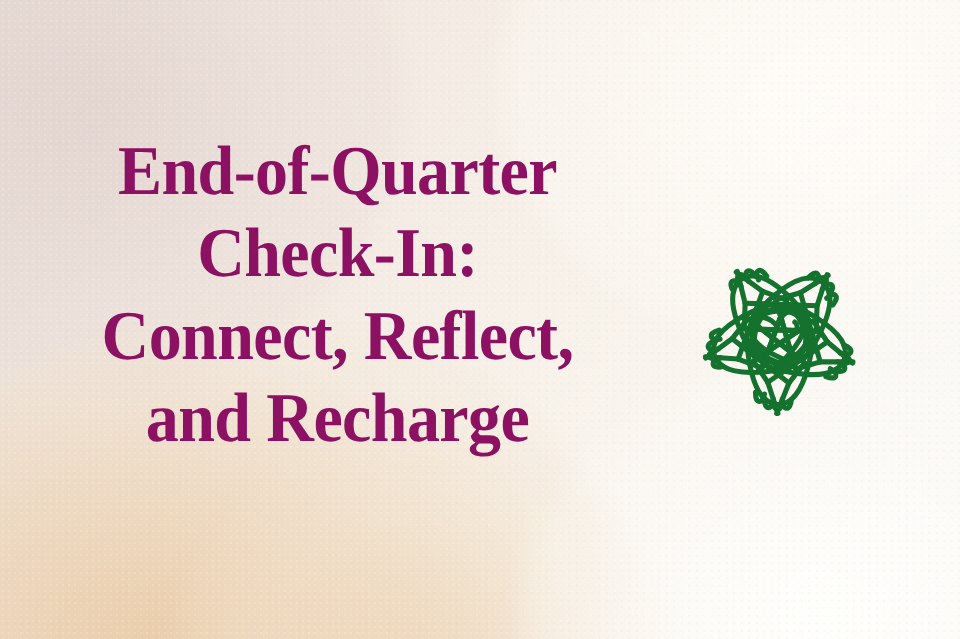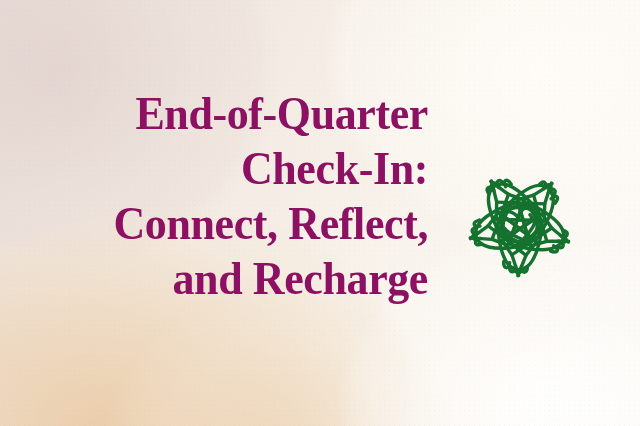--- a/index.html
+++ b/index.html
@@ -111,21 +111,21 @@
     background-position: 0 0, 2px 3px;
     pointer-events: none;
   }
 
   
   .headline {
     position: absolute;
     left: 22px;
     top: 88px;
     width: 406px;
-    text-align: right;
+    text-align: center;
     font-family: "Liberation Serif", "DejaVu Serif", serif;
     font-weight: 700;
     font-size: 45px;
     line-height: 55px;
     letter-spacing: -0.4px;
     color: #8d1162;
     white-space: nowrap;
   }
   .headline .ln {
     display: block;

